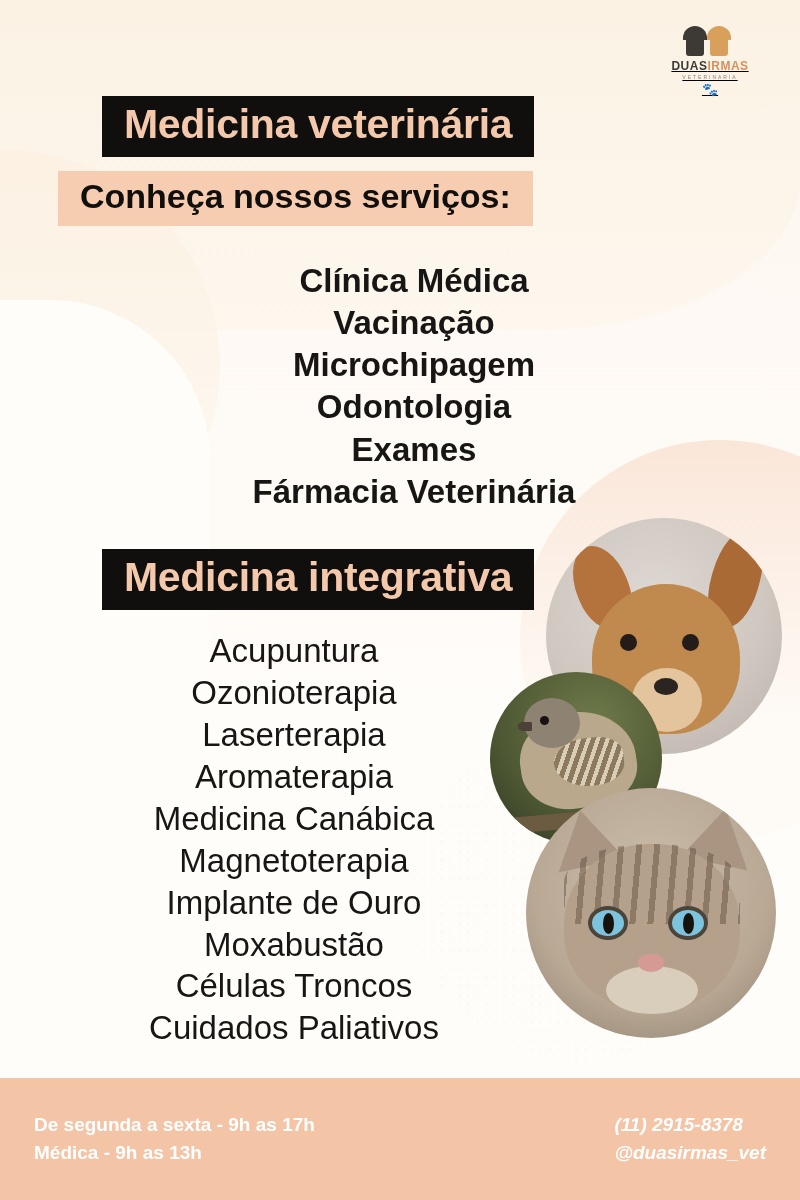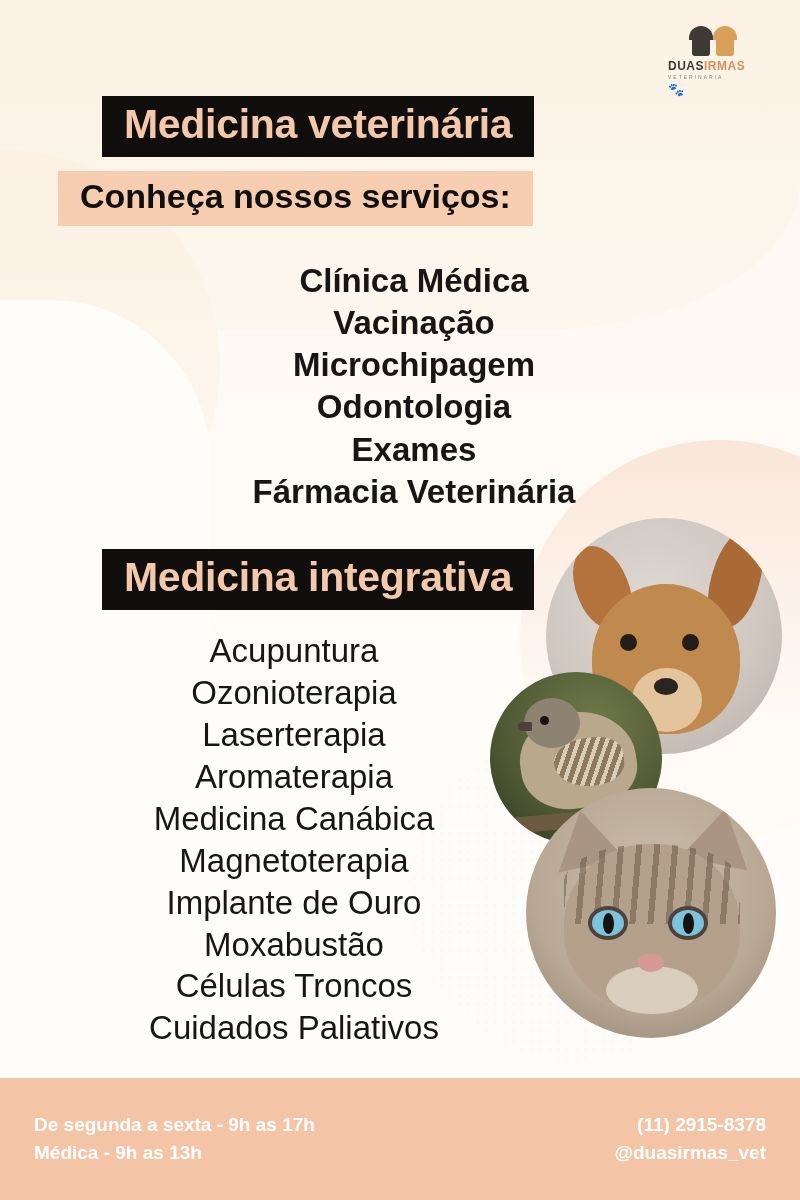--- a/index.html
+++ b/index.html
@@ -69,23 +69,24 @@
     width: 220px; height: 230px;
     background-image: radial-gradient(#e8a87c 1.5px, transparent 1.6px);
     background-size: 9px 9px;
     opacity: .6;
     border-bottom-left-radius: 120px;
   }
 
   
   .logo {
     position: absolute;
-    right: 36px; top: 26px;
+    right: 42px; top: 26px;
     width: 96px; height: 84px;
-    text-align: left;
+    text-align: center;
+    text-decoration: underline;
   }
   .logo-figs {
     position: relative;
     height: 34px;
   }
   .logo-girl {
     position: absolute;
     width: 18px; height: 26px;
     top: 4px;
     border-radius: 6px 6px 3px 3px;
@@ -352,21 +353,21 @@
     align-items: center;
     justify-content: space-between;
     padding: 0 34px;
     box-sizing: border-box;
   }
   .footer .left, .footer .right {
     font-size: 19px;
     font-weight: 700;
     line-height: 1.5;
   }
-  .footer .right { text-align: right; }
+  .footer .right { text-align: left; font-style: italic; }
 </style>
 </head>
 <body>
 
 <div class="poster">
 
   <div class="bg-cream-top"></div>
   <div class="bg-cream-left"></div>
   <div class="bg-white-left"></div>
   <div class="bg-peach-right"></div>

